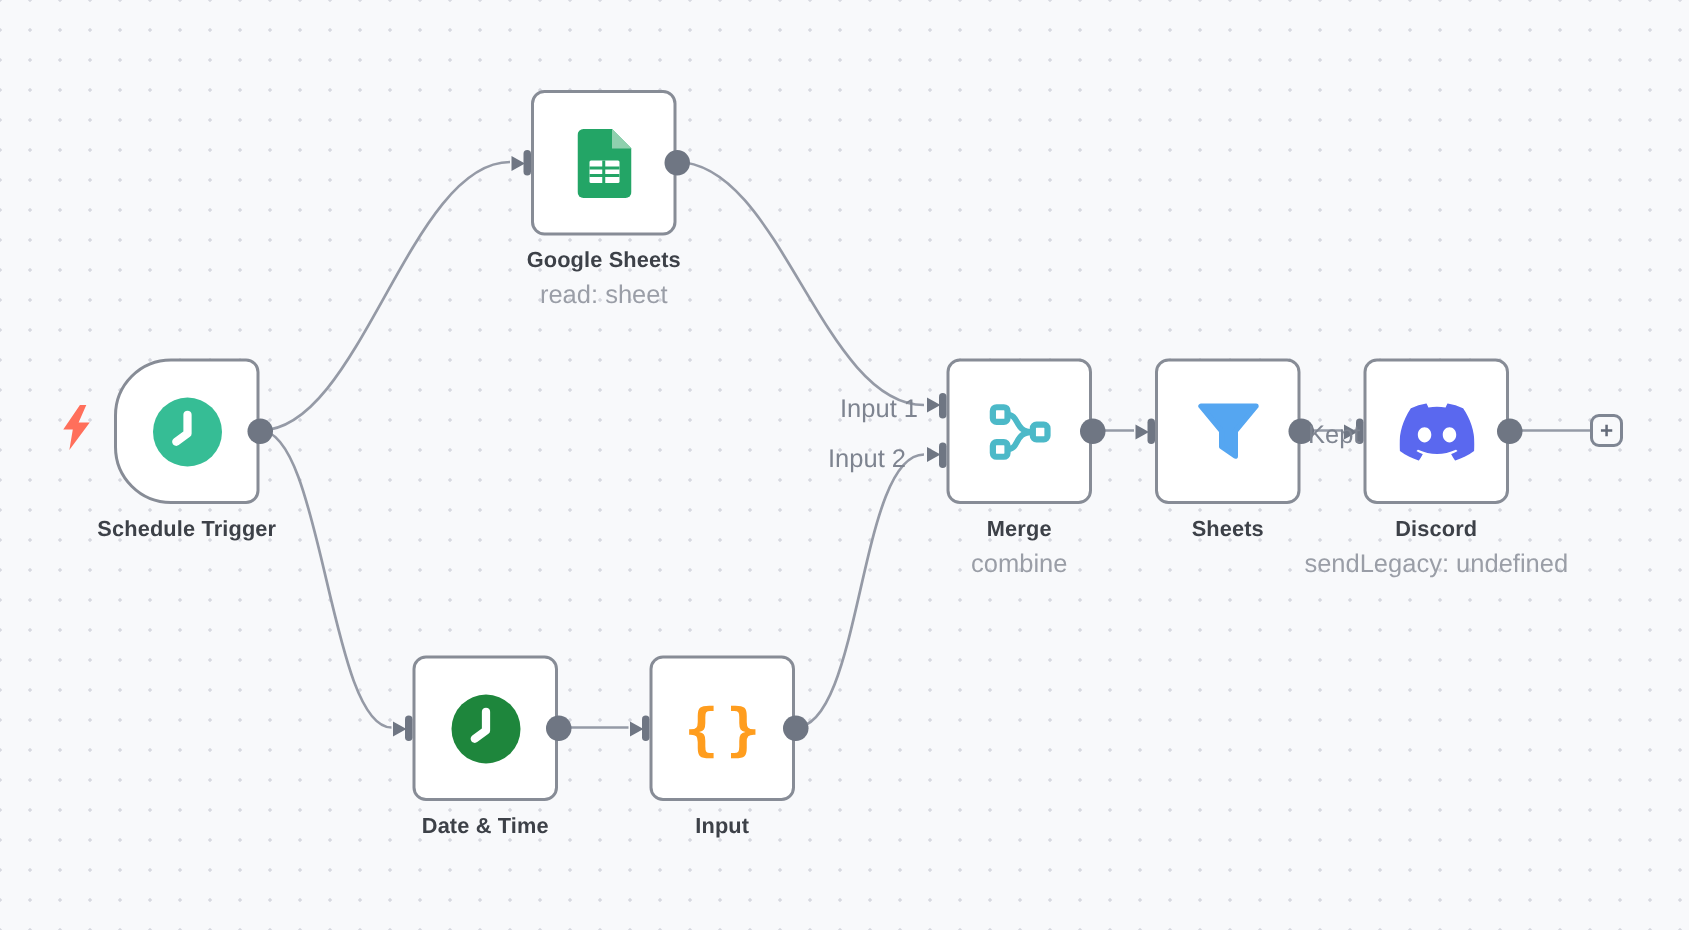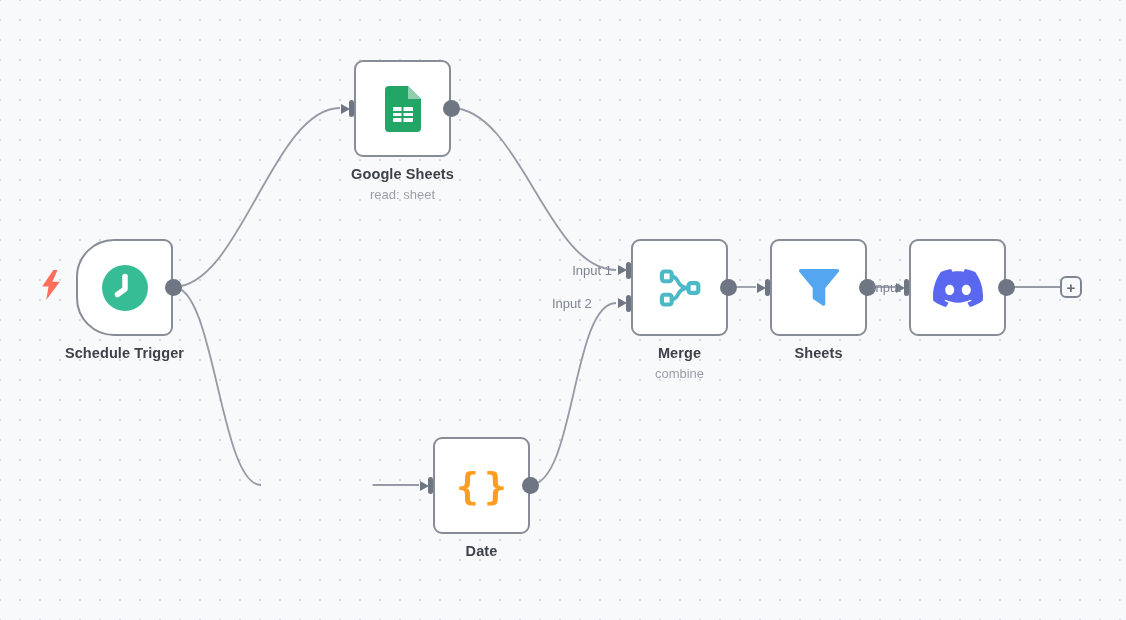--- a/index.html
+++ b/index.html
@@ -38,24 +38,24 @@
     border-left:9px solid #6f7683;
   }
   .port-in .bar{
     width:5px;height:17px;border-radius:2.5px;background:#6f7683;margin-left:-1px;
   }
   .node-labels{
     position:absolute;top:106px;left:50%;transform:translateX(-50%);
     text-align:center;white-space:nowrap;z-index:2;
   }
   .node-title{font-size:14.5px;font-weight:bold;color:#3d4148;letter-spacing:.1px;}
-  .node-subtitle{font-size:13px;color:#9a9ea7;margin-top:5px;}
+  .node-subtitle{font-size:17px;color:#9a9ea7;margin-top:5px;}
 
   .wire-label{
-    position:absolute;font-size:13px;color:#7e8490;z-index:4;white-space:nowrap;
+    position:absolute;font-size:17px;color:#7e8490;z-index:4;white-space:nowrap;
   }
   .code-glyph{
     font-family:"DejaVu Sans Mono","Liberation Mono",monospace;
     font-size:38px;font-weight:bold;color:#ff9d1e;letter-spacing:5px;text-indent:5px;
     line-height:1;
   }
   .add-btn{
     position:absolute;left:1060px;top:276px;width:22px;height:22px;box-sizing:border-box;
     border:2px solid #7f8693;border-radius:6px;background:#f8f9fb;
     display:flex;align-items:center;justify-content:center;
@@ -111,32 +111,48 @@
       <span class="arrow"></span>
       <span class="bar"></span>
     </div>
     <div class="port-out"></div>
     <div class="node-labels">
       <div class="node-title">Google Sheets</div>
       <div class="node-subtitle">read: sheet</div>
     </div>
   </div>
 
+  <div class="node" style="left:275px;top:437px">
+    <div class="box">
+      <svg width="48" height="48" viewBox="0 0 48 48">
+        <circle cx="24" cy="24" r="23" fill="#1e863c"></circle>
+        <path d="M24 12.5 V25 L16.5 30.5" stroke="#ffffff" stroke-width="5.5" stroke-linecap="round" stroke-linejoin="round" fill="none"></path>
+      </svg>
+    </div>
+    <div class="port-in" style="top:40px">
+      <span class="arrow"></span>
+      <span class="bar"></span>
+    </div>
+    <div class="port-out"></div>
+    <div class="node-labels">
+      <div class="node-title">Date &amp; Time</div>
+    </div>
+  </div>
 
   <div class="node" style="left:433px;top:437px">
     <div class="box">
       <div class="code-glyph">{}</div>
     </div>
     <div class="port-in" style="top:40px">
       <span class="arrow"></span>
       <span class="bar"></span>
     </div>
     <div class="port-out"></div>
     <div class="node-labels">
-      <div class="node-title">Date</div>
+      <div class="node-title">Input</div>
     </div>
   </div>
 
   <div class="node" style="left:631px;top:239px">
     <div class="box">
       <svg width="44" height="44" viewBox="0 0 36 36">
         <g fill="none" stroke="#4cb9c8">
           <path d="M11 8.5 C 18 8.5, 14.5 18, 25 18" stroke-width="3.2"></path>
           <path d="M11 27.5 C 18 27.5, 14.5 18, 25 18" stroke-width="3.2"></path>
           <rect x="3.2" y="4.5" width="8" height="8" rx="2" stroke-width="3.4" fill="#ffffff"></rect>
@@ -180,21 +196,25 @@
     <div class="box">
       <svg width="50" height="50" viewBox="0 0 24 24">
         <path fill="#5a68ef" d="M20.317 4.3698a19.7913 19.7913 0 00-4.8851-1.5152.0741.0741 0 00-.0785.0371c-.211.3753-.4447.8648-.6083 1.2495-1.8447-.2762-3.68-.2762-5.4868 0-.1636-.3933-.4058-.8742-.6177-1.2495a.077.077 0 00-.0785-.037 19.7363 19.7363 0 00-4.8852 1.515.0699.0699 0 00-.0321.0277C.5334 9.0458-.319 13.5799.0992 18.0578a.0824.0824 0 00.0312.0561c2.0528 1.5076 4.0413 2.4228 5.9929 3.0294a.0777.0777 0 00.0842-.0276c.4616-.6304.8731-1.2952 1.226-1.9942a.076.076 0 00-.0416-.1057c-.6528-.2476-1.2743-.5495-1.8722-.8923a.077.077 0 01-.0076-.1277c.1258-.0943.2517-.1923.3718-.2914a.0743.0743 0 01.0776-.0105c3.9278 1.7933 8.18 1.7933 12.0614 0a.0739.0739 0 01.0785.0095c.1202.099.246.1981.3728.2924a.077.077 0 01-.0066.1276 12.2986 12.2986 0 01-1.873.8914.0766.0766 0 00-.0407.1067c.3604.698.7719 1.3628 1.225 1.9932a.076.076 0 00.0842.0286c1.961-.6067 3.9495-1.5219 6.0023-3.0294a.077.077 0 00.0313-.0552c.5004-5.177-.8382-9.6739-3.5485-13.6604a.061.061 0 00-.0312-.0286zM8.02 15.3312c-1.1825 0-2.1569-1.0857-2.1569-2.419 0-1.3332.9555-2.4189 2.157-2.4189 1.2108 0 2.1757 1.0952 2.1568 2.419 0 1.3332-.9555 2.4189-2.1569 2.4189zm7.9748 0c-1.1825 0-2.1569-1.0857-2.1569-2.419 0-1.3332.9554-2.4189 2.1569-2.4189 1.2108 0 2.1757 1.0952 2.1568 2.419 0 1.3332-.946 2.4189-2.1568 2.4189Z"></path>
       </svg>
     </div>
     <div class="port-in" style="top:40px">
       <span class="arrow"></span>
       <span class="bar"></span>
     </div>
     <div class="port-out"></div>
+    <div class="node-labels">
+      <div class="node-title">Discord</div>
+      <div class="node-subtitle">sendLegacy: undefined</div>
+    </div>
   </div>
 
   <div class="wire-label" style="left:552px;top:263px;width:60px;text-align:right">Input 1</div>
   <div class="wire-label" style="left:552px;top:296px;width:60px;">Input 2</div>
-  <div class="wire-label" style="left:872px;top:280px">Input</div>
+  <div class="wire-label" style="left:872px;top:280px">Kept</div>
 
   <div class="add-btn">+</div>
 
 </div>
 
 </body></html>

